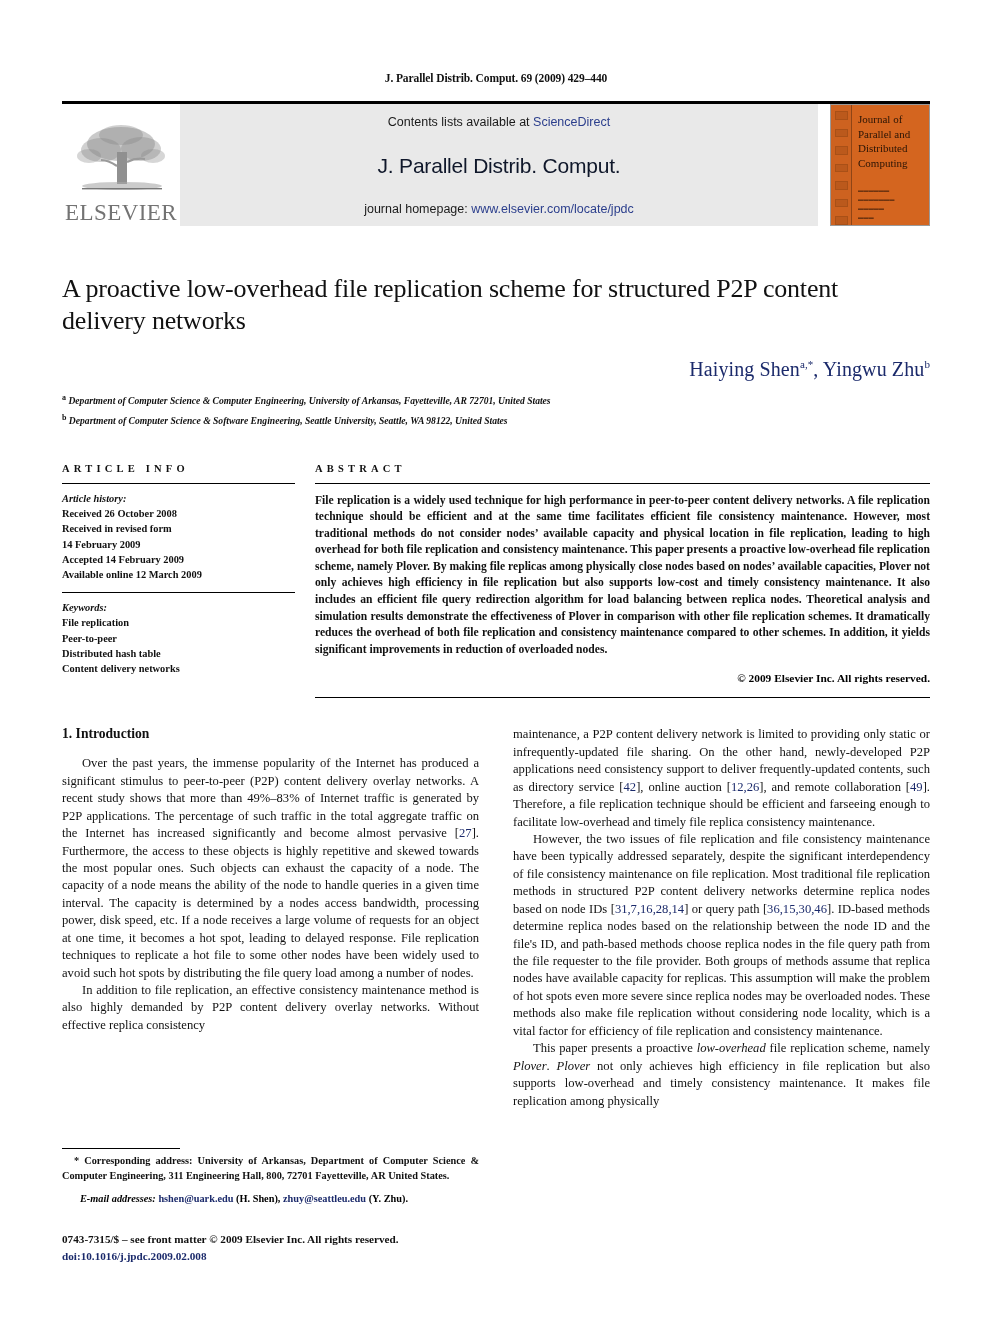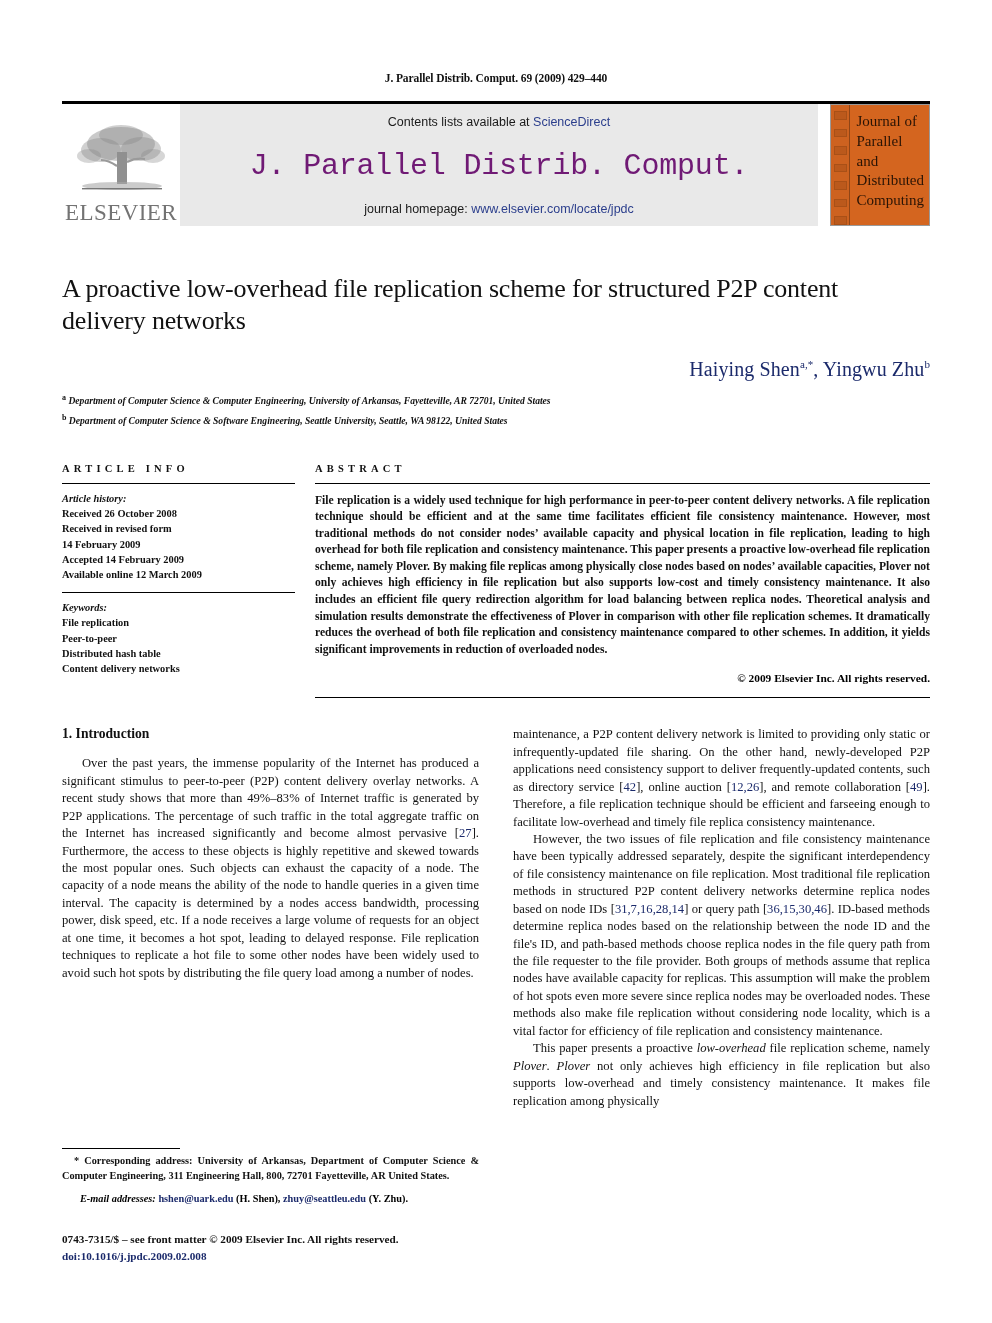--- a/index.html
+++ b/index.html
@@ -71,23 +71,23 @@
   }
   .contents-line {
     font-family: "Liberation Sans", sans-serif;
     font-size: 12.5px;
     color: #1a1a1a;
   }
   .contents-line .sd {
     color: #2b3e8c;
   }
   .journal-title {
-    font-family: Liberation Mono, monospace;
-    font-size: 30px;
-    color: #701a75;
+    font-family: Liberation Sans, sans-serif;
+    font-size: 21px;
+    color: #0f172a;
     letter-spacing: -0.2px;
   }
   .homepage-line {
     font-family: "Liberation Sans", sans-serif;
     font-size: 12.5px;
     color: #1a1a1a;
   }
   .homepage-line .url { color: #2b3e8c; }
   .cover-thumb {
     flex: 0 0 98px;
@@ -122,21 +122,21 @@
     opacity: .85;
   }
   .cover-body {
     flex: 1;
     padding: 7px 5px 4px 6px;
     color: #2a1405;
     font-family: "Liberation Serif", serif;
     font-size: 10px;
     line-height: 1.32;
   }
-  .cover-body .ttl { font-size: 15px; }
+  .cover-body .ttl { font-size: 11px; }
   .cover-body .small-lines {
     margin-top: 16px;
     font-size: 5.2px;
     line-height: 1.7;
     color: #6e3410;
   }
 
   
   .title-block { margin-top: 47px; }
   .paper-title {
@@ -381,20 +381,21 @@
       <div class="copyright">© 2009 Elsevier Inc. All rights reserved.</div>
       <div class="rule-bottom"></div>
     </div>
   </div>
 
   <div class="body-cols">
 
     <div class="bcol" style="height:480px">
       <h2 class="section-head">1. Introduction</h2>
       <p class="para">Over the past years, the immense popularity of the Internet has produced a significant stimulus to peer-to-peer (P2P) content delivery overlay networks. A recent study shows that more than 49%–83% of Internet traffic is generated by P2P applications. The percentage of such traffic in the total aggregate traffic on the Internet has increased significantly and become almost pervasive [<span class="ref" style="color: rgb(27, 42, 107);">27</span>]. Furthermore, the access to these objects is highly repetitive and skewed towards the most popular ones. Such objects can exhaust the capacity of a node. The capacity of a node means the ability of the node to handle queries in a given time interval. The capacity is determined by a nodes access bandwidth, processing power, disk speed, etc. If a node receives a large volume of requests for an object at one time, it becomes a hot spot, leading to delayed response. File replication techniques to replicate a hot file to some other nodes have been widely used to avoid such hot spots by distributing the file query load among a number of nodes.</p>
+      <p class="para">In addition to file replication, an effective consistency maintenance method is also highly demanded by P2P content delivery overlay networks. Without effective replica consistency</p>
 
       <div class="footnote-area">
         <div class="foot-rule"></div>
         <div class="footnote">
           <span class="lead">* Corresponding address: University of Arkansas, Department of Computer Science &amp; Computer Engineering, 311 Engineering Hall, 800, 72701 Fayetteville, AR United States.</span>
         </div>
         <div class="emails">
           <span class="lbl">E-mail addresses:</span>
           <span class="mail">hshen@uark.edu</span>
           <span>(H. Shen),</span>

